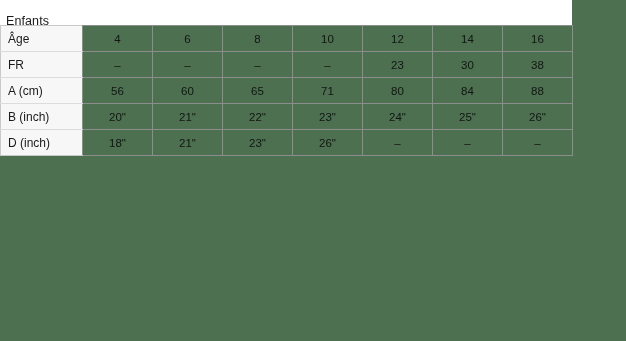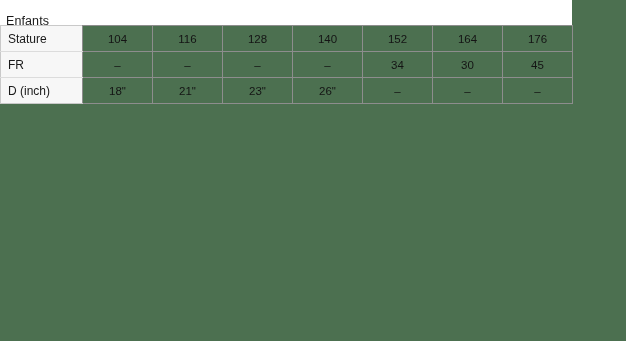--- a/index.html
+++ b/index.html
@@ -94,38 +94,58 @@
       <col class="c-data">
         <col class="c-data">
         <col class="c-data">
         <col class="c-data">
       <col class="c-data">
         <col class="c-data">
         <col class="c-data">
     </colgroup>
     <tbody>
         <tr>
-          <td class="rowlabel">Stature</td>
-          <td>104</td>
-          <td>116</td>
-          <td>128</td>
-          <td>140</td>
-          <td>152</td>
-          <td>164</td>
-          <td>176</td>
+          <td class="rowlabel">Âge</td>
+          <td>4</td>
+          <td>6</td>
+          <td>8</td>
+          <td>10</td>
+          <td>12</td>
+          <td>14</td>
+          <td>16</td>
         </tr>
         <tr>
           <td class="rowlabel">FR</td>
           <td>–</td>
           <td>–</td>
           <td>–</td>
           <td>–</td>
-          <td>34</td>
+          <td>23</td>
           <td>30</td>
-          <td>45</td>
+          <td>38</td>
+        </tr>
+        <tr>
+          <td class="rowlabel">A (cm)</td>
+          <td>56</td>
+          <td>60</td>
+          <td>65</td>
+          <td>71</td>
+          <td>80</td>
+          <td>84</td>
+          <td>88</td>
+        </tr>
+        <tr>
+          <td class="rowlabel">B (inch)</td>
+          <td>20"</td>
+          <td>21"</td>
+          <td>22"</td>
+          <td>23"</td>
+          <td>24"</td>
+          <td>25"</td>
+          <td>26"</td>
         </tr>
         <tr>
           <td class="rowlabel">D (inch)</td>
           <td>18"</td>
           <td>21"</td>
           <td>23"</td>
           <td>26"</td>
           <td>–</td>
           <td>–</td>
           <td>–</td>

